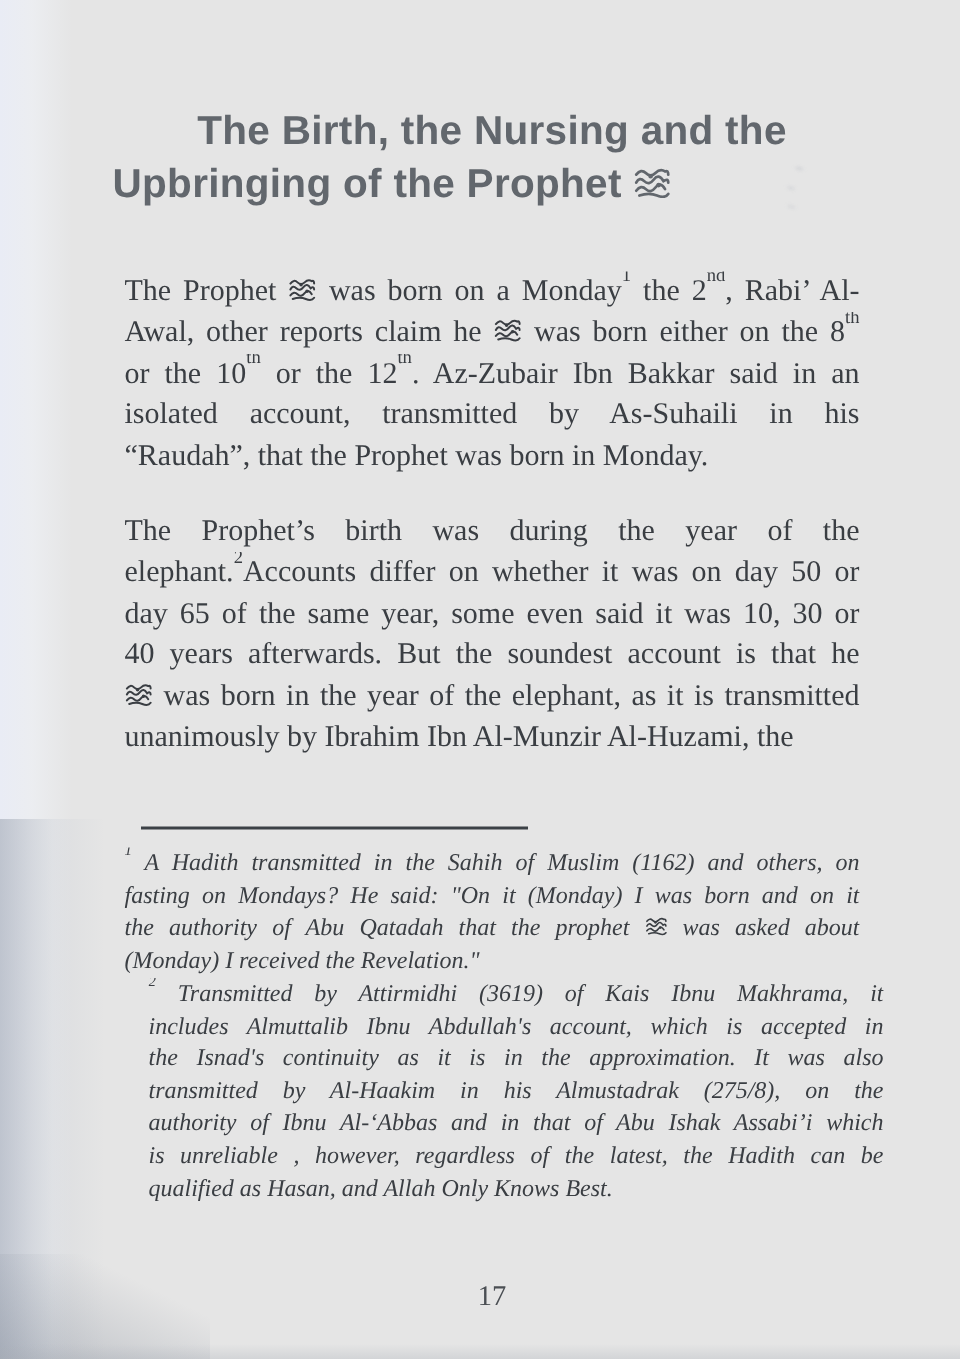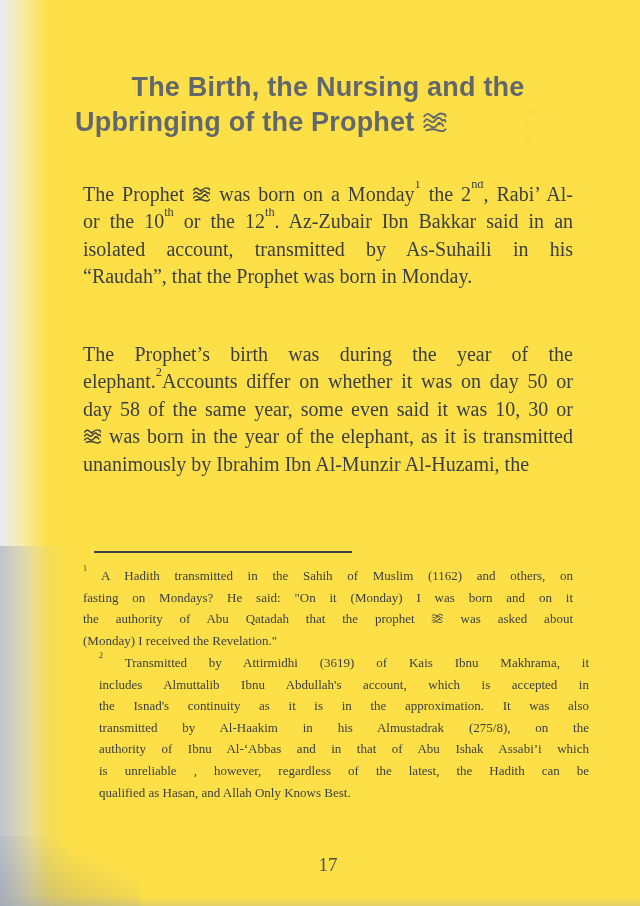--- a/index.html
+++ b/index.html
@@ -1,19 +1,19 @@
 <!DOCTYPE html>
 <html><head>
 <meta charset="utf-8">
 <style>
   html,body{margin:0;padding:0;background:#ffffff;}
   .page{
     position:relative;
     width:640px;height:906px;
-    background:#fde047;
+    background:#e5e5e5;
     overflow:hidden;
     font-family:"Liberation Serif","DejaVu Serif",serif;
     color:#3a3e43;
   }
   
   .gutter-left{
     position:absolute;left:0;top:0;width:48px;height:100%;
     background:linear-gradient(to right, #e9ecf5 0%, rgba(241,244,250,.55) 45%, rgba(255,255,255,0) 100%);
     pointer-events:none;
   }
@@ -55,21 +55,21 @@
 
   .block{position:absolute;left:83px;width:490px;}
   .body-text{font-size:20px;line-height:27.4px;}
   #para1{top:181px;}
   #para2{top:341px;}
 
   .fnsep{
     position:absolute;left:94px;top:551px;width:258px;height:0;
     border-top:2px solid #3c4146;
   }
-  .fn{font-size:13px;line-height:21.6px;}
+  .fn{font-size:16px;line-height:21.6px;font-style:italic;}
   #fn1{top:565px;}
   #fn2{top:652px;margin-left:16px;}
 
   .jline{text-align:justify;text-align-last:justify;overflow:hidden;}
   .jline.last{text-align-last:left;}
 
   sup.sup{font-size:.62em;line-height:0;position:relative;top:-.42em;}
 
   .pbuh{
     display:inline-block;width:.95em;height:.8em;
@@ -106,29 +106,38 @@
 
   <div class="block body-text" id="para1">
       <div class="jline">The Prophet <svg class="pbuh" viewBox="0 0 24 20" fill="none" stroke="currentColor" stroke-width="1.7" stroke-linecap="round">
           <path d="M2 5 Q5 1 8 4 T14 4 T20 3 Q22 2 22 5"></path>
           <path d="M2 10 Q4 6 7 9 T13 8 T19 9 Q22 7 22 10"></path>
           <path d="M2 15 Q5 11 8 14 T14 13 T20 14"></path>
           <path d="M4 18 Q10 16 15 18 T22 17"></path>
           <circle cx="11" cy="6" r="0.6" fill="currentColor"></circle>
           <circle cx="16" cy="11.5" r="0.6" fill="currentColor"></circle>
         </svg> was born on a Monday<sup class="sup">1</sup> the 2<sup class="sup">nd</sup>, Rabi’ Al-</div>
+      <div class="jline">Awal, other reports claim he <svg class="pbuh" viewBox="0 0 24 20" fill="none" stroke="currentColor" stroke-width="1.7" stroke-linecap="round">
+          <path d="M2 5 Q5 1 8 4 T14 4 T20 3 Q22 2 22 5"></path>
+          <path d="M2 10 Q4 6 7 9 T13 8 T19 9 Q22 7 22 10"></path>
+          <path d="M2 15 Q5 11 8 14 T14 13 T20 14"></path>
+          <path d="M4 18 Q10 16 15 18 T22 17"></path>
+          <circle cx="11" cy="6" r="0.6" fill="currentColor"></circle>
+          <circle cx="16" cy="11.5" r="0.6" fill="currentColor"></circle>
+        </svg> was born either on the 8<sup class="sup">th</sup></div>
       <div class="jline">or the 10<sup class="sup">th</sup> or the 12<sup class="sup">th</sup>. Az-Zubair Ibn Bakkar said in an</div>
       <div class="jline">isolated account, transmitted by As-Suhaili in his</div>
       <div class="jline last">“Raudah”, that the Prophet was born in Monday.</div>
     </div>
 
   <div class="block body-text" id="para2">
       <div class="jline">The Prophet’s birth was during the year of the</div>
       <div class="jline">elephant.<sup class="sup">2</sup>Accounts differ on whether it was on day 50 or</div>
-      <div class="jline">day 58 of the same year, some even said it was 10, 30 or</div>
+      <div class="jline">day 65 of the same year, some even said it was 10, 30 or</div>
+      <div class="jline">40 years afterwards. But the soundest account is that he</div>
       <div class="jline"><svg class="pbuh" viewBox="0 0 24 20" fill="none" stroke="currentColor" stroke-width="1.7" stroke-linecap="round">
           <path d="M2 5 Q5 1 8 4 T14 4 T20 3 Q22 2 22 5"></path>
           <path d="M2 10 Q4 6 7 9 T13 8 T19 9 Q22 7 22 10"></path>
           <path d="M2 15 Q5 11 8 14 T14 13 T20 14"></path>
           <path d="M4 18 Q10 16 15 18 T22 17"></path>
           <circle cx="11" cy="6" r="0.6" fill="currentColor"></circle>
           <circle cx="16" cy="11.5" r="0.6" fill="currentColor"></circle>
         </svg> was born in the year of the elephant, as it is transmitted</div>
       <div class="jline last">unanimously by Ibrahim Ibn Al-Munzir Al-Huzami, the</div>
     </div>

